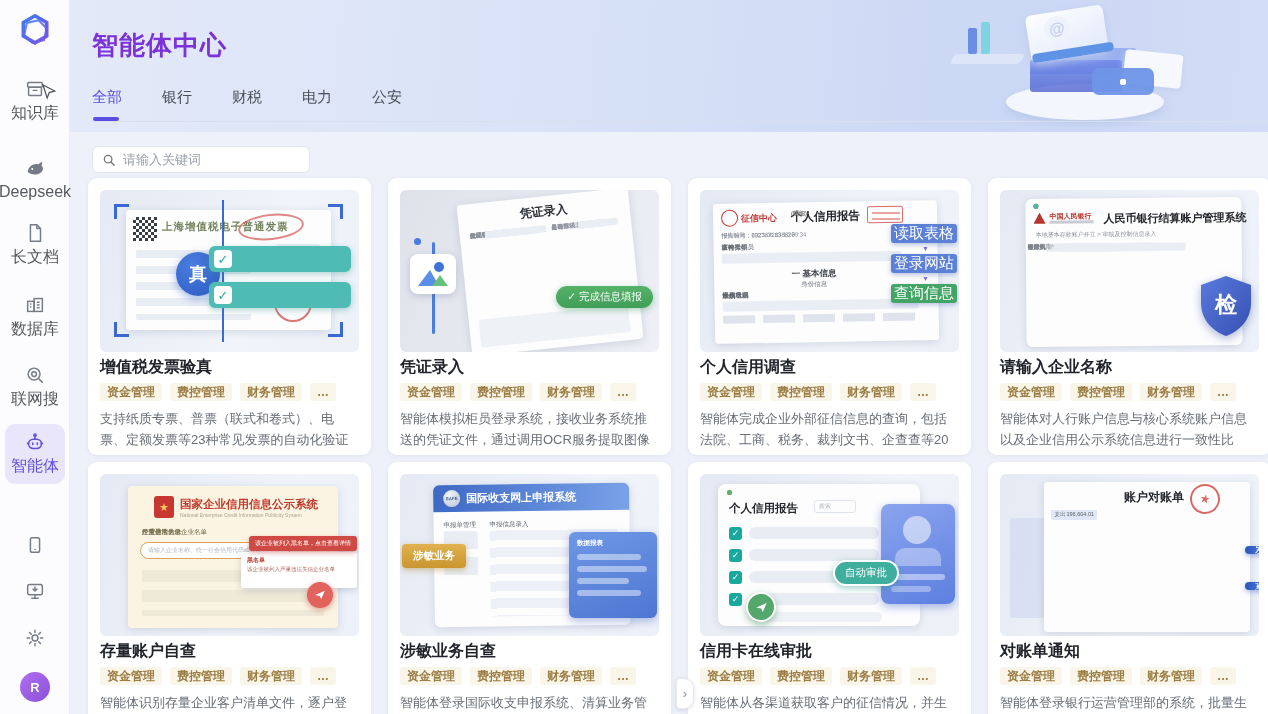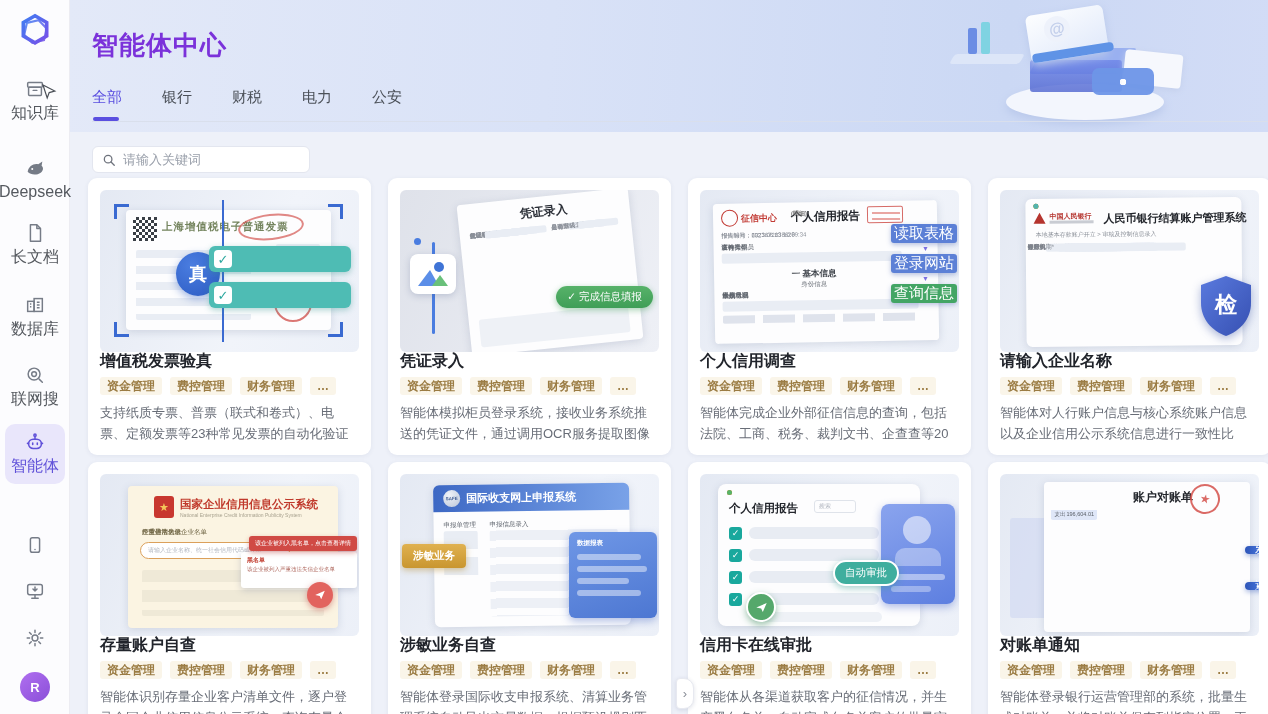--- a/index.html
+++ b/index.html
@@ -48,21 +48,21 @@
   .hero .card{left:184px;top:50px;width:58px;height:34px;background:#f6f8fd;border-radius:4px;transform:rotate(6deg);box-shadow:0 2px 6px #c3cfeb}
   .hero .bar1{left:28px;top:26px;width:9px;height:26px;background:#6b8de4;border-radius:2px}
   .hero .bar2{left:41px;top:20px;width:9px;height:32px;background:#7fd3e2;border-radius:2px}
   .hero .slab{left:12px;top:52px;width:70px;height:10px;background:#dde6f8;border-radius:3px;transform:skewX(-30deg)}
 
   
   .grid{position:absolute;left:88px;top:178px;display:grid;grid-template-columns:repeat(4,283px);grid-auto-rows:277px;gap:7px 17px;z-index:5}
   .card{background:#fff;border-radius:9px;box-shadow:0 1px 5px rgba(40,56,102,.07);padding:12px;overflow:hidden;cursor:pointer}
   .ill{position:relative;height:162px;border-radius:6px;overflow:hidden;background:linear-gradient(115deg,#e4e9f3 0%,#f1f4fa 60%,#ecf0f8 100%)}
   .ill *{position:absolute}
-  .card-title{font-size:16px;font-weight:bold;color:#21242b;line-height:18px}
+  .card-title{margin-top:6px;font-size:16px;font-weight:bold;color:#21242b;line-height:18px}
   .tags{margin-top:7px;display:flex;gap:8px;align-items:center}
   .tag{background:#faf5e9;color:#9b7c43;font-size:12px;font-weight:bold;padding:2px 7px;border-radius:3px;line-height:14px;white-space:nowrap}
   .desc{margin-top:8px;font-size:13px;line-height:20.5px;color:#686d77;height:41px;overflow:hidden}
 
   
   .sheet{background:#fdfdfe;box-shadow:0 2px 8px rgba(70,88,130,.18);border-radius:4px}
   .bars{background:repeating-linear-gradient(#e9edf4 0 8px,transparent 8px 16px);border-radius:2px}
   .mac-dots{display:flex;gap:3px}
   .mac-dots i{width:5px;height:5px;border-radius:50%}
   .pill-blue{background:linear-gradient(90deg,#2d55b8,#4d7ce2);color:#fff;border-radius:14px;display:flex;align-items:center;gap:5px;font-size:10.5px;padding:4px 10px;box-shadow:0 2px 5px rgba(45,85,184,.4);white-space:nowrap}
@@ -181,21 +181,21 @@
   .ccp-panel{right:4px;top:30px;width:74px;height:100px;background:linear-gradient(155deg,#8aa4ee,#5d7fe0);border-radius:8px;box-shadow:0 3px 9px rgba(75,105,200,.45);z-index:5}
   .ccp-panel .head{left:22px;top:12px;width:28px;height:28px;border-radius:50%;background:rgba(255,255,255,.55)}
   .ccp-panel .body{left:14px;top:44px;width:46px;height:18px;border-radius:10px 10px 0 0;background:rgba(255,255,255,.35)}
   .ccp-panel .l1{left:10px;top:70px;width:54px;height:6px;border-radius:3px;background:rgba(255,255,255,.45)}
   .ccp-panel .l2{left:10px;top:82px;width:40px;height:6px;border-radius:3px;background:rgba(255,255,255,.35)}
   .ccp-plane{left:46px;top:118px;width:30px;height:30px;border-radius:50%;background:#55a86b;border:2.5px solid #fff;z-index:7;display:flex;align-items:center;justify-content:center;box-shadow:0 3px 7px rgba(60,140,90,.5)}
 
   
   .stm-back{left:10px;top:44px;width:56px;height:100px;background:#ccd6f0;opacity:.55;border-radius:3px}
   .stm{left:44px;top:8px;width:206px;height:150px;padding:5px 7px}
-  .stm-title{left:16px;top:7px;width:100%;text-align:center;font-size:12px;font-weight:bold;color:#23262c}
+  .stm-title{left:7px;top:7px;width:100%;text-align:center;font-size:12px;font-weight:bold;color:#23262c}
   .stm-seal{right:30px;top:2px;width:30px;height:30px;border:2px solid #d4504b;border-radius:50%;color:#d4504b;font-size:12px;display:flex;align-items:center;justify-content:center;opacity:.85;transform:rotate(12deg)}
   .stm-table{left:7px;top:26px;width:188px}
   .st-row{display:flex;align-items:center;height:13.5px;font-size:5.5px;color:#5a6068;border-bottom:1px solid #f1f3f7;white-space:nowrap}
   .st-head .st-row{background:#eef1f7;border-radius:2px;font-weight:bold;color:#464c55;border-bottom:none}
   .st-c{overflow:hidden}
   .st-c0{width:42px;padding-left:3px}
   .st-c1{width:22px}
   .st-c2{width:42px;text-align:right;padding-right:3px}
   .st-c3{width:46px;text-align:right;background:#dfe7f8;border-radius:2px;padding:1.5px 3px;margin-right:5px}
   .st-body .st-c2{background:#e7edf9;border-radius:2px;padding:1.5px 3px;margin:0 2px}

